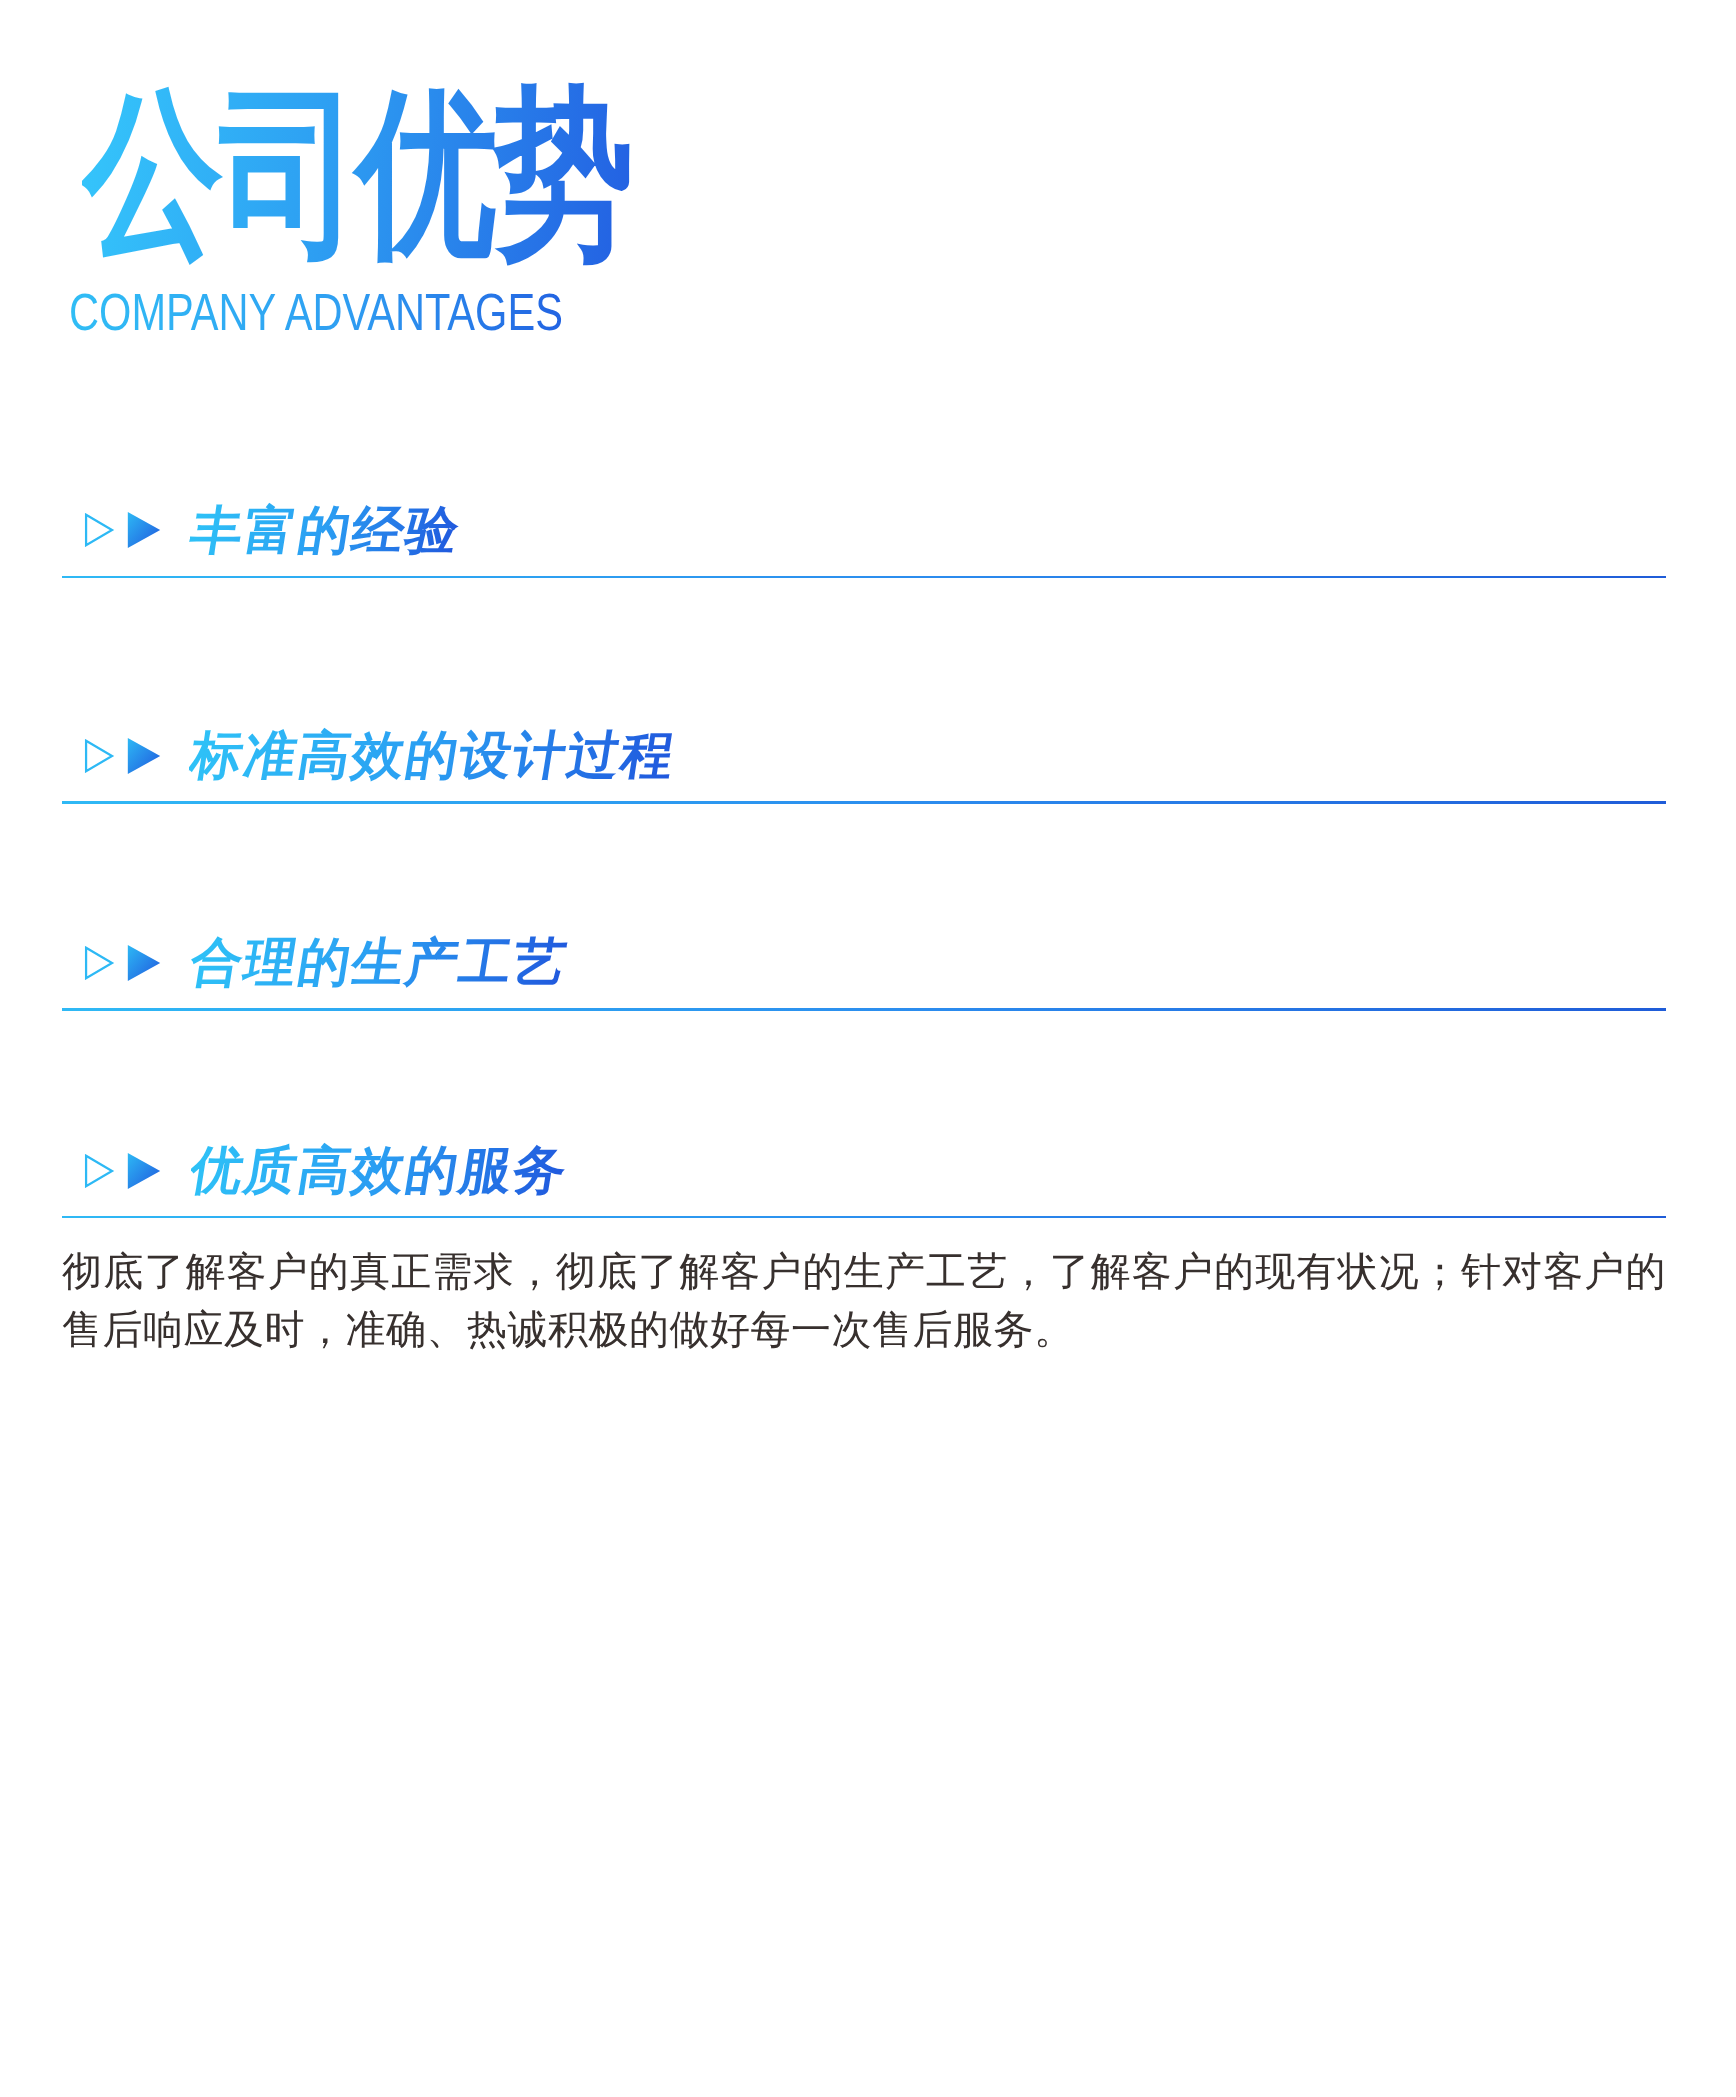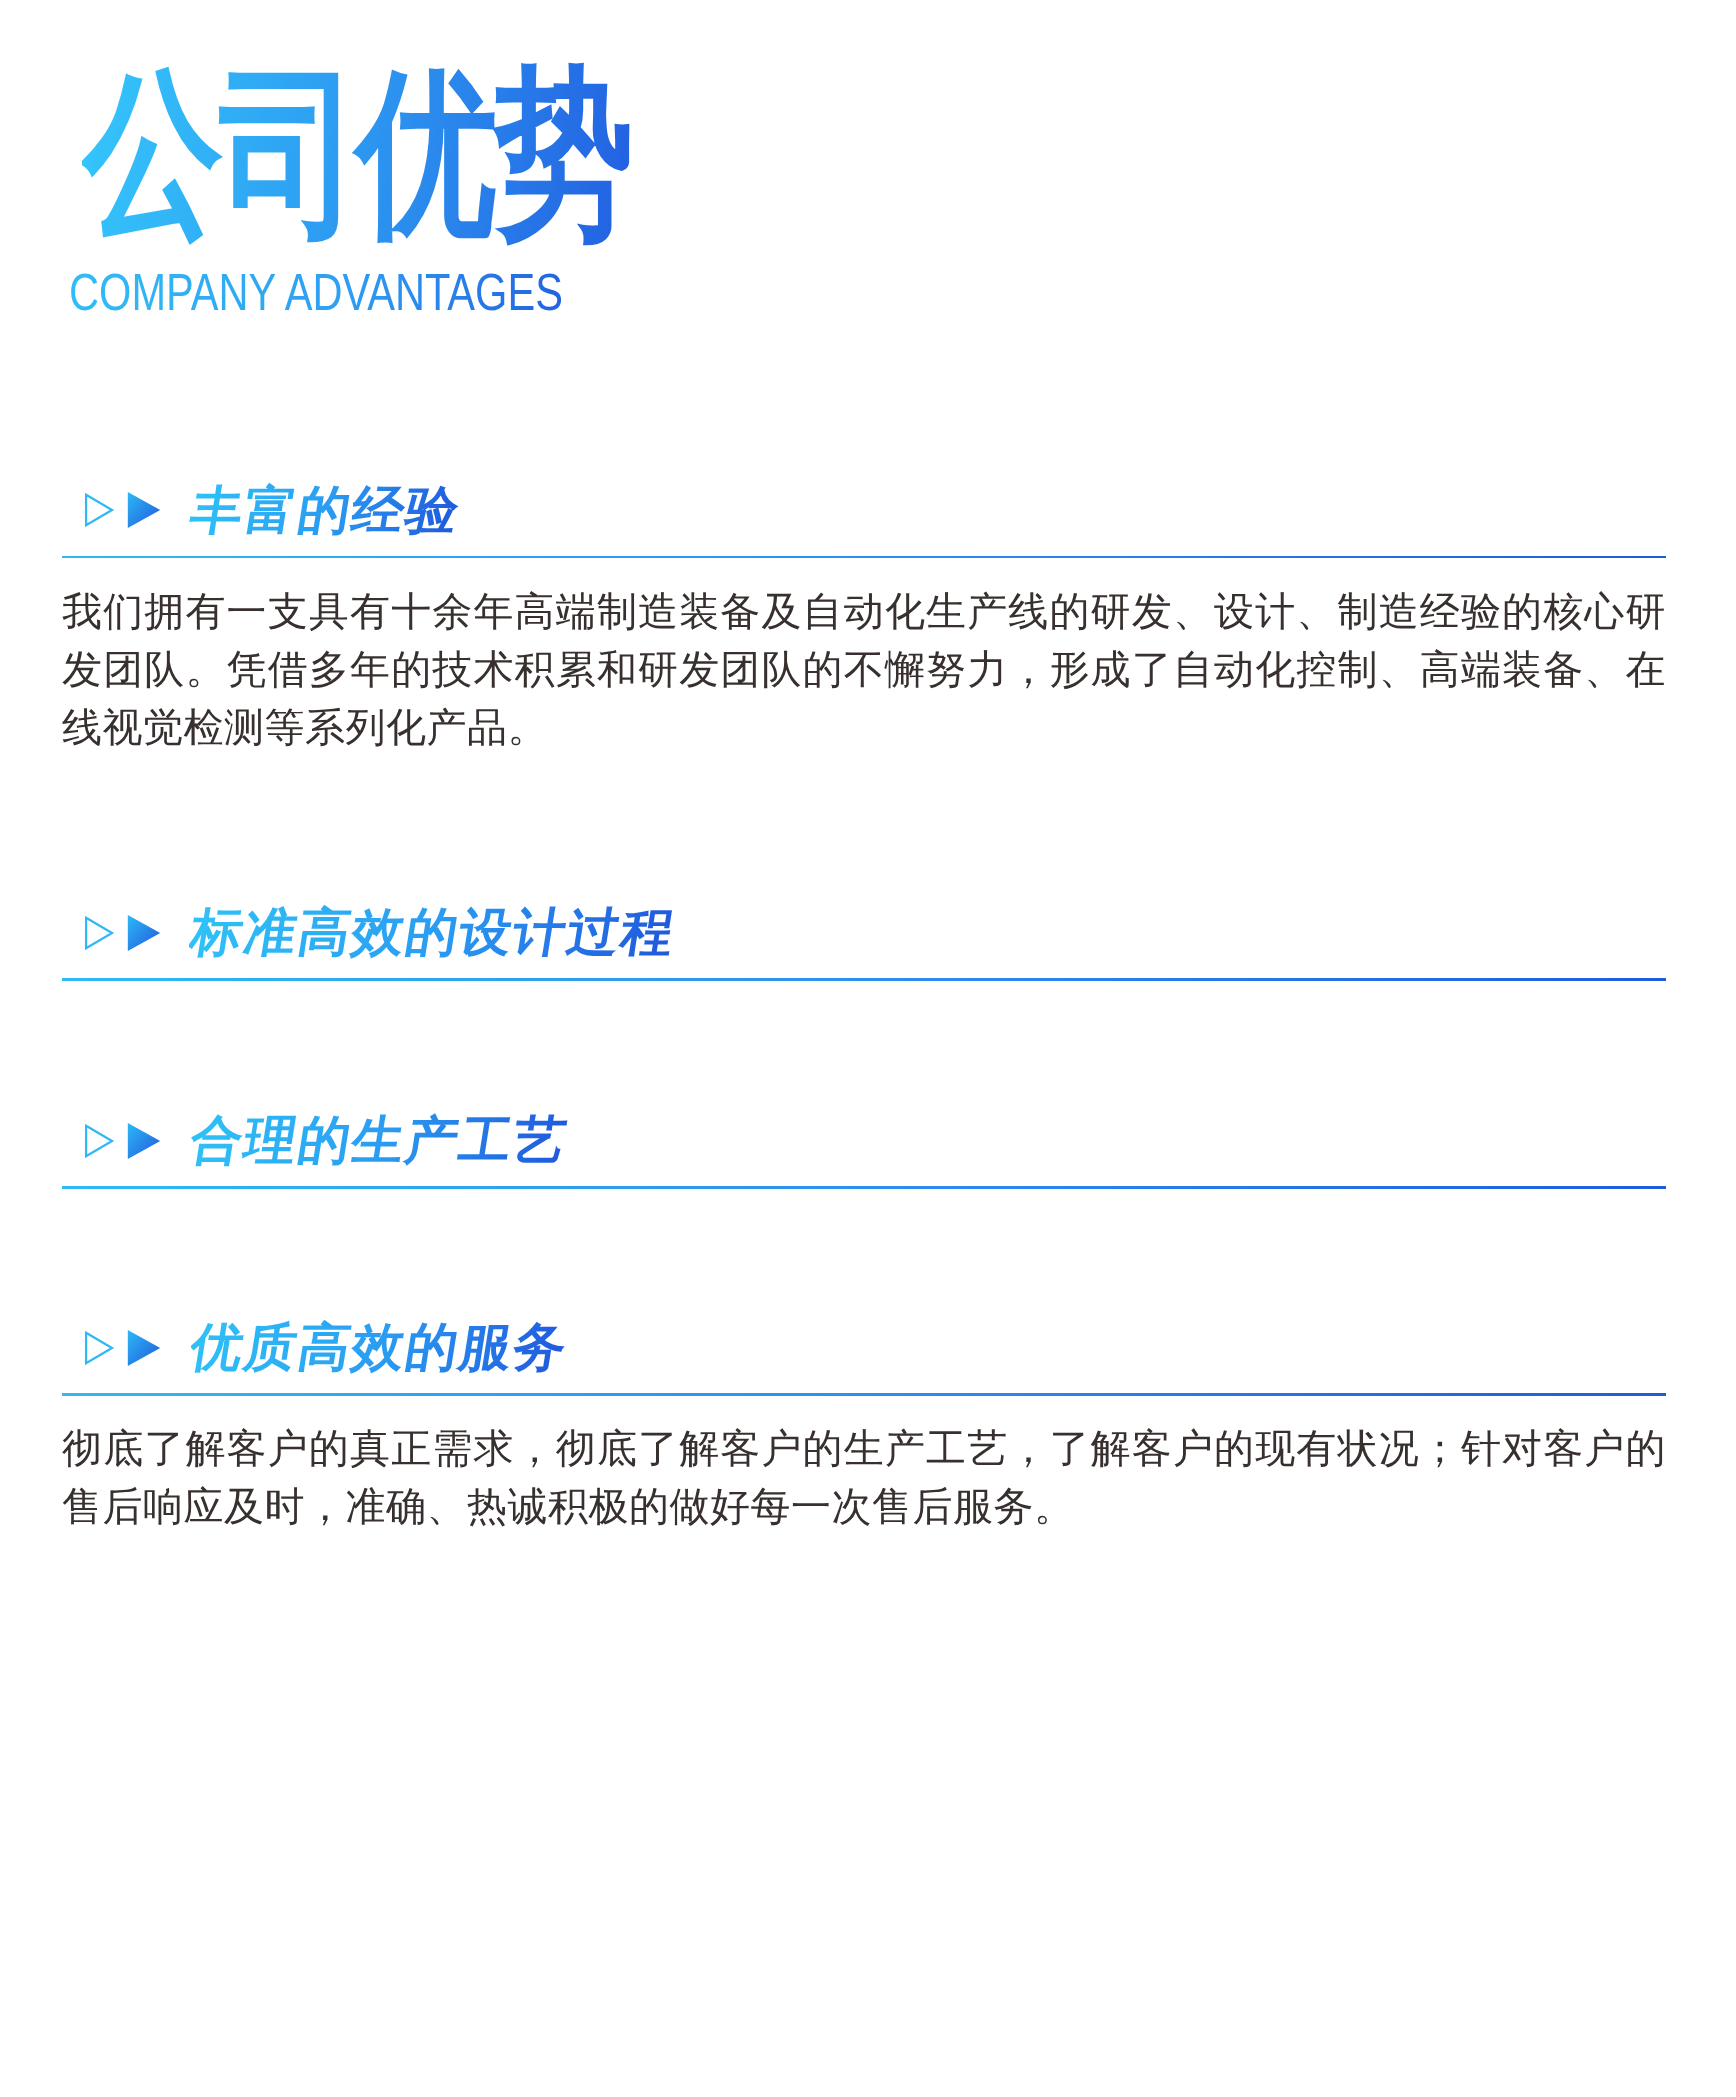--- a/index.html
+++ b/index.html
@@ -11,21 +11,21 @@
   body { min-height: 2098px; }
 
   .page {
     width: 1737px;
     min-height: 2098px;
     padding: 0 71px 72px 62px;
     background: #ffffff;
   }
 
   
-  .title-block { padding-top: 61px; }
+  .title-block { padding-top: 81px; }
 
   .main-title {
     display: inline-block;
     font-size: 181px;
     font-weight: 900;
     line-height: 1.02;
     letter-spacing: -5.4px;
     white-space: nowrap;
     margin-left: 20px;
     background: linear-gradient(100deg, #35c6fb 0%, #2d9ef2 45%, #2360e2 100%);
@@ -134,21 +134,20 @@
         </svg>
       </span>
       <span class="tri-filled">
         <svg width="36" height="40" viewBox="0 0 40 44">
           <path d="M2 2 L38 22 L2 42 Z" fill="url(#triGradient)"></path>
         </svg>
       </span>
       <h2 class="heading-text">丰富的经验</h2>
     </div>
     <div class="divider"></div>
-    <p class="body-text">我们拥有一支具有十余年高端制造装备及自动化生产线的研发、设计、制造经验的核心研发团队。凭借多年的技术积累和研发团队的不懈努力，形成了自动化控制、高端装备、在线视觉检测等系列化产品。</p>
   </section>
 
   <section class="adv-section">
     <div class="heading-row">
       <span class="tri-outline">
         <svg width="31" height="34" viewBox="0 0 34 38">
           <path d="M2 2 L31 19 L2 36 Z" fill="none" stroke="#2db9f5" stroke-width="2.5"></path>
         </svg>
       </span>
       <span class="tri-filled">

